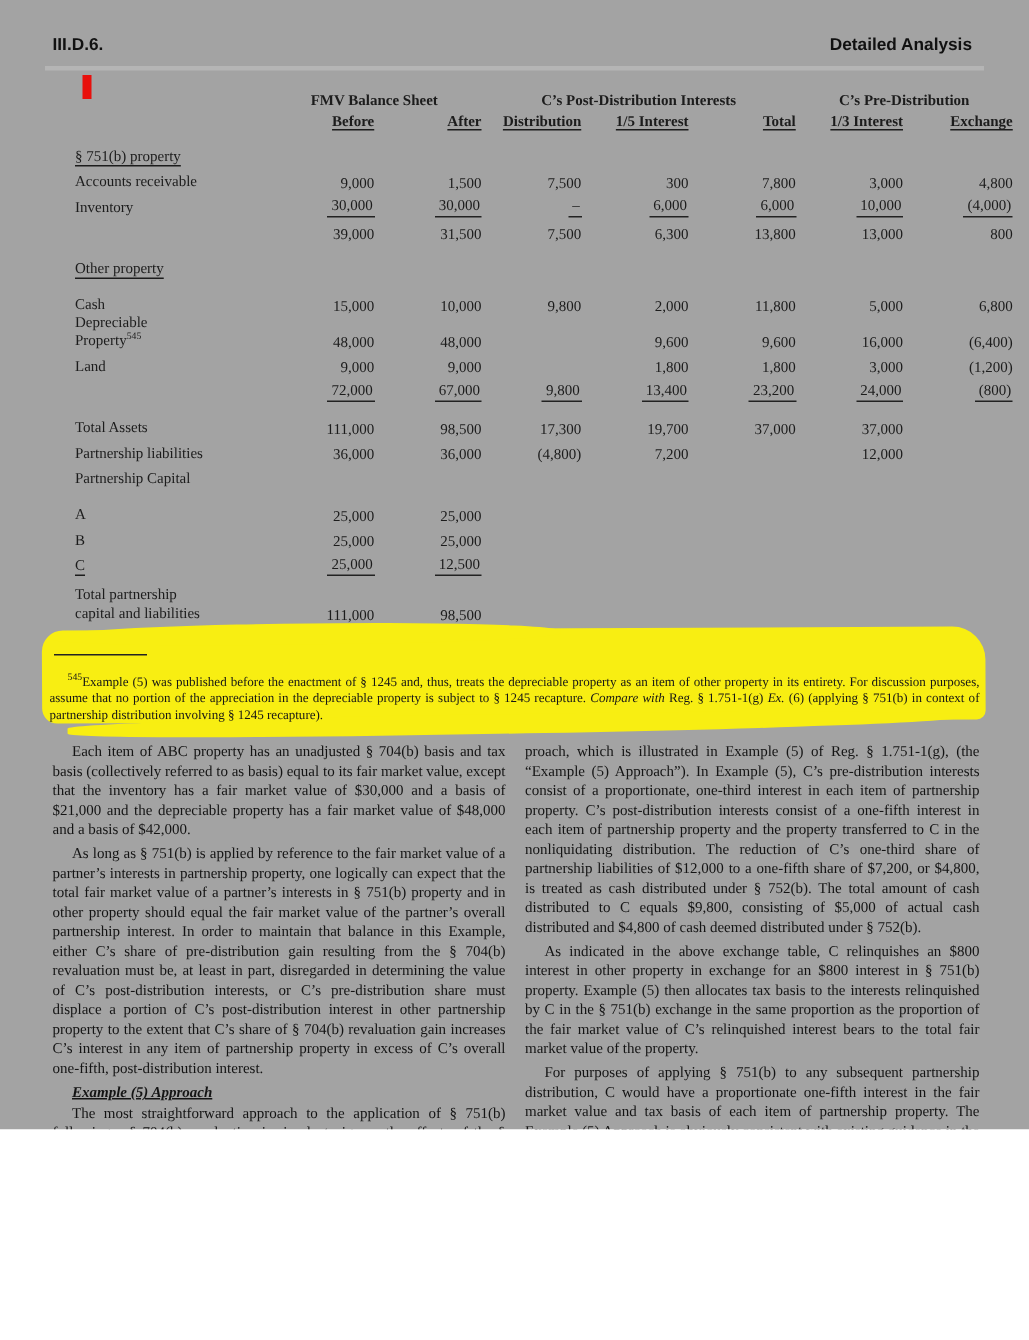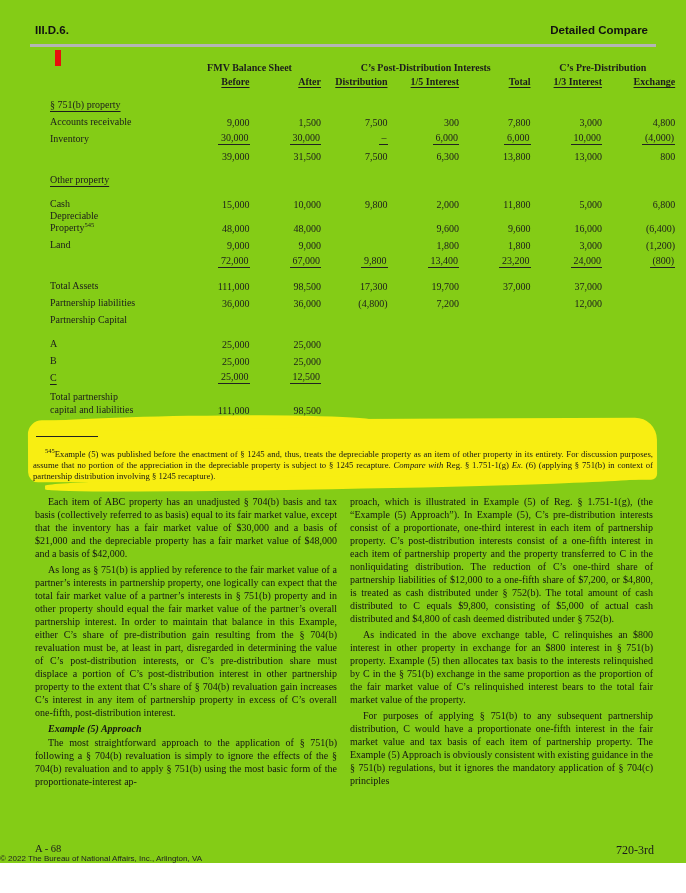--- a/index.html
+++ b/index.html
@@ -1,17 +1,17 @@
 <!DOCTYPE html>
 <html><head>
 <meta charset="utf-8">
 <style>
   html,body{margin:0;padding:0;background:#ffffff;}
   .page{
-    position:relative;width:686px;height:863px;background:#84cc16;overflow:hidden;
+    position:relative;width:686px;height:753px;background:#a3a3a3;overflow:hidden;
     font-family:"Liberation Serif", serif;color:#1b1b1b;
   }
   
   .hdr{position:absolute;left:35px;right:38px;top:24px;display:flex;justify-content:space-between;
        font-family:"Liberation Sans", sans-serif;font-weight:bold;font-size:11.5px;color:#111;}
   .hdr-rule{position:absolute;left:30px;right:30px;top:44px;height:3px;background:#b5b5b5;}
   .red-mark{position:absolute;left:55px;top:50px;width:6px;height:16px;background:#e8100c;}
   
   .tbl-wrap{position:absolute;left:50px;top:62px;}
   table{border-collapse:collapse;font-family:"Liberation Serif", serif;font-size:10px;color:#1c1c1c;}
@@ -36,35 +36,35 @@
   .fn-sep{position:absolute;left:36px;top:436px;width:62px;height:1px;background:#222;}
   .footnote{position:absolute;left:33px;top:440px;width:620px;font-size:8.7px;line-height:1.3;
             text-align:justify;color:#161616;}
   .footnote .indent{display:inline-block;width:12px;}
   
   .col{position:absolute;top:495px;width:302px;font-size:10px;line-height:1.3;text-align:justify;color:#141414;}
   .col-left{left:35px;}
   .col-right{left:350px;width:303px;}
   .col p{margin:0 0 3px 0;text-indent:13px;}
   .col p.no-indent{text-indent:0;}
-  .col .ex-head{font-weight:bold;font-style:italic;margin:1px 0 1px 0;text-indent:13px;}
+  .col .ex-head{font-weight:bold;font-style:italic;margin:1px 0 1px 0;text-indent:13px;text-decoration:underline;}
   
   .ftr-left{position:absolute;left:35px;top:843px;font-size:10.5px;}
   .ftr-right{position:absolute;right:32px;top:843px;font-size:12px;}
   .ftr-center{position:absolute;left:0;right:0;top:853px;text-align:left;
               font-family:"Liberation Sans", sans-serif;font-size:8px;color:#222;line-height:1.5;}
 </style>
 </head>
 <body>
 
 <div class="page">
 
   <div class="hdr">
     <span>III.D.6.</span>
-    <span>Detailed Compare</span>
+    <span>Detailed Analysis</span>
   </div>
   <div class="hdr-rule"></div>
   <div class="red-mark"></div>
 
   <div class="tbl-wrap">
     <table>
       <colgroup>
         <col style="width:128px">
           <col style="width:48px">
           <col style="width:55px">

